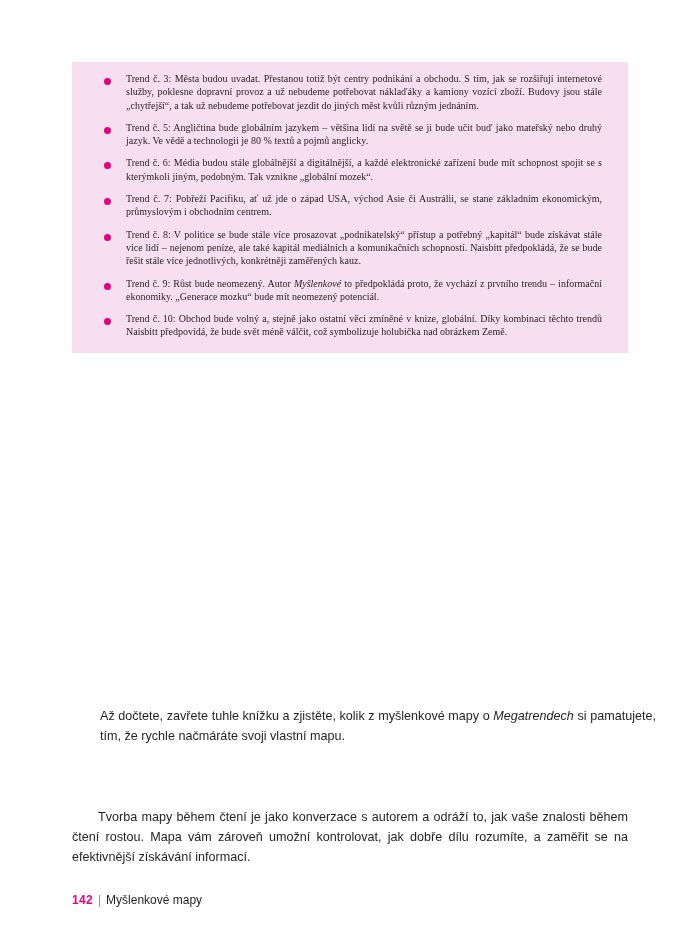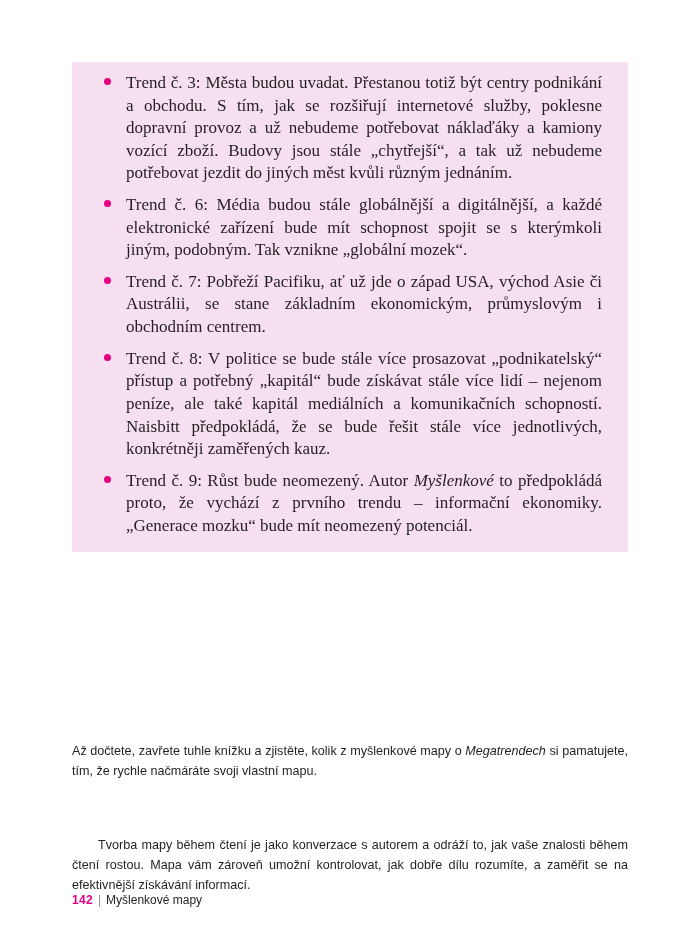--- a/index.html
+++ b/index.html
@@ -32,21 +32,21 @@
   ul.trend-list {
     list-style: none;
     margin: 0;
     padding: 0 26px 0 26px;
   }
   ul.trend-list li {
     position: relative;
     padding-left: 28px;
     margin: 0 0 9px 0;
     font-family: "Liberation Serif", serif;
-    font-size: 17px;
+    font-size: 10px;
     line-height: 1.33;
     text-align: justify;
     color: #231f20;
   }
   ul.trend-list li:last-child {
     margin-bottom: 0;
   }
   ul.trend-list li .bullet {
     position: absolute;
     left: 6px;
@@ -59,23 +59,23 @@
   .body-text {
     position: absolute;
     left: 72px;
     width: 556px;
     font-family: "Liberation Sans", sans-serif;
     font-size: 12.6px;
     line-height: 1.62;
     color: #231f20;
     text-align: justify;
   }
-  .p1 { top: 728px; }
+  .p1 { top: 693px; margin-left: 28px; }
   .p2 { top: 758px; text-indent: 26px; }
-  .p3 { top: 822px; text-indent: 26px; }
+  .p3 { top: 794px; text-indent: 26px; }
   .footer {
     position: absolute;
     left: 72px;
     top: 893px;
     width: 556px;
     font-family: "Liberation Sans", sans-serif;
     font-size: 12px;
     color: #231f20;
   }
   .footer .pageno {
@@ -100,34 +100,42 @@
 <div class="page">
 
   <div class="pink-box">
     <ul class="trend-list">
       <li>
         <span class="bullet"></span>
         <span>Trend č. 3: Města budou uvadat. Přestanou totiž být centry podnikání a obchodu. S tím, jak se rozšiřují internetové služby, poklesne dopravní provoz a už nebudeme potřebovat náklaďáky a kamiony vozící zboží. Budovy jsou stále „chytřejší“, a tak už nebudeme potřebovat jezdit do jiných měst kvůli různým jednáním.</span>
       </li>
       <li>
         <span class="bullet"></span>
+        <span>Trend č. 5: Angličtina bude globálním jazykem – většina lidí na světě se ji bude učit buď jako mateřský nebo druhý jazyk. Ve vědě a technologii je 80 % textů a pojmů anglicky.</span>
+      </li>
+      <li>
+        <span class="bullet"></span>
         <span>Trend č. 6: Média budou stále globálnější a digitálnější, a každé elektronické zařízení bude mít schopnost spojit se s kterýmkoli jiným, podobným. Tak vznikne „globální mozek“.</span>
       </li>
       <li>
         <span class="bullet"></span>
         <span>Trend č. 7: Pobřeží Pacifiku, ať už jde o západ USA, východ Asie či Austrálii, se stane základním ekonomickým, průmyslovým i obchodním centrem.</span>
       </li>
       <li>
         <span class="bullet"></span>
         <span>Trend č. 8: V politice se bude stále více prosazovat „podnikatelský“ přístup a potřebný „kapitál“ bude získávat stále více lidí – nejenom peníze, ale také kapitál mediálních a komunikačních schopností. Naisbitt předpokládá, že se bude řešit stále více jednotlivých, konkrétněji zaměřených kauz.</span>
       </li>
       <li>
         <span class="bullet"></span>
         <span>Trend č. 9: Růst bude neomezený. Autor <em>Myšlenkové</em> to předpokládá proto, že vychází z prvního trendu – informační ekonomiky. „Generace mozku“ bude mít neomezený potenciál.</span>
       </li>
+      <li>
+        <span class="bullet"></span>
+        <span>Trend č. 10: Obchod bude volný a, stejně jako ostatní věci zmíněné v knize, globální. Díky kombinaci těchto trendů Naisbitt předpovídá, že bude svět méně válčit, což symbolizuje holubička nad obrázkem Země.</span>
+      </li>
     </ul>
   </div>
 
   <p class="body-text p1">Až dočtete, zavřete tuhle knížku a zjistěte, kolik z myšlenkové mapy o <em>Megatrendech</em> si pamatujete, tím, že rychle načmáráte svoji vlastní mapu.</p>
   <p class="body-text p3">Tvorba mapy během čtení je jako konverzace s autorem a odráží to, jak vaše znalosti během čtení rostou. Mapa vám zároveň umožní kontrolovat, jak dobře dílu rozumíte, a zaměřit se na efektivnější získávání informací.</p>
 
   <div class="footer">
     <span class="pageno">142</span><span class="sep">|</span><span class="chapter">Myšlenkové mapy</span>
   </div>
 

